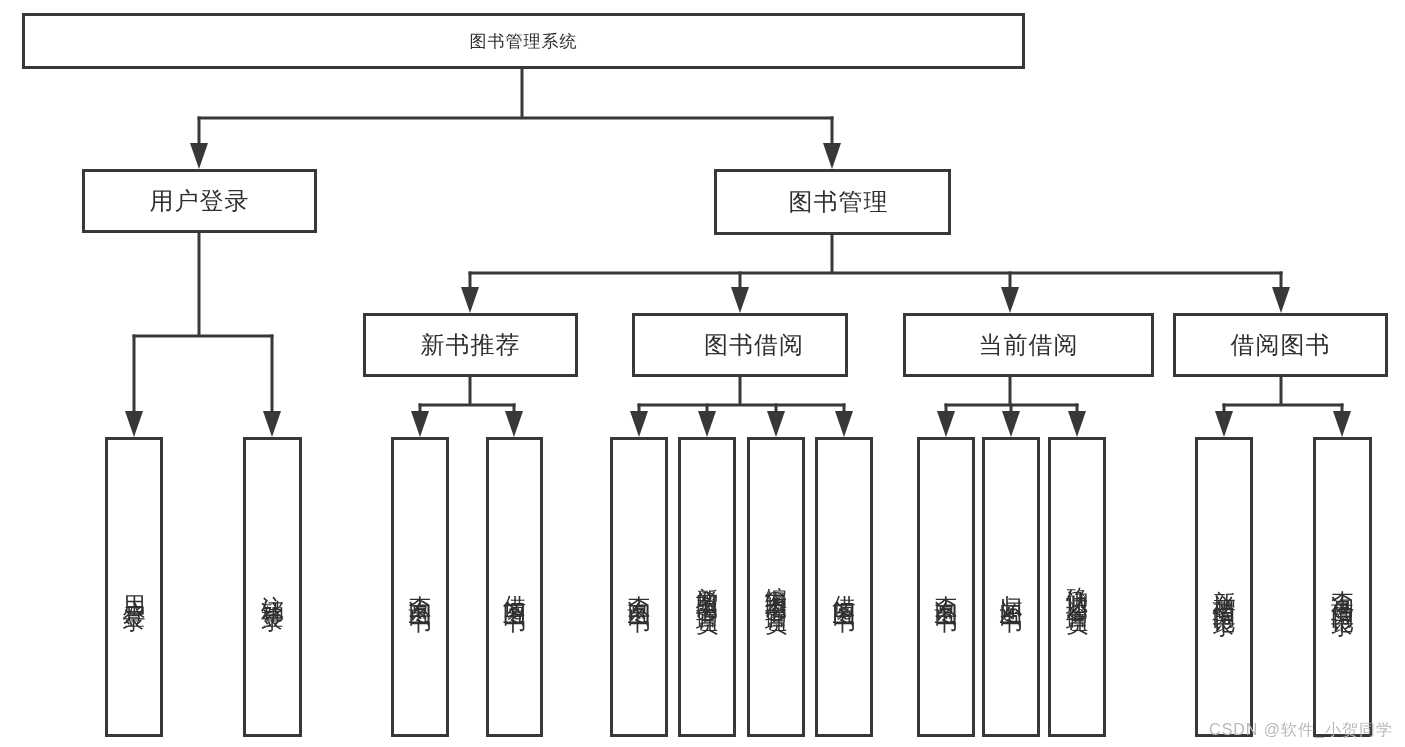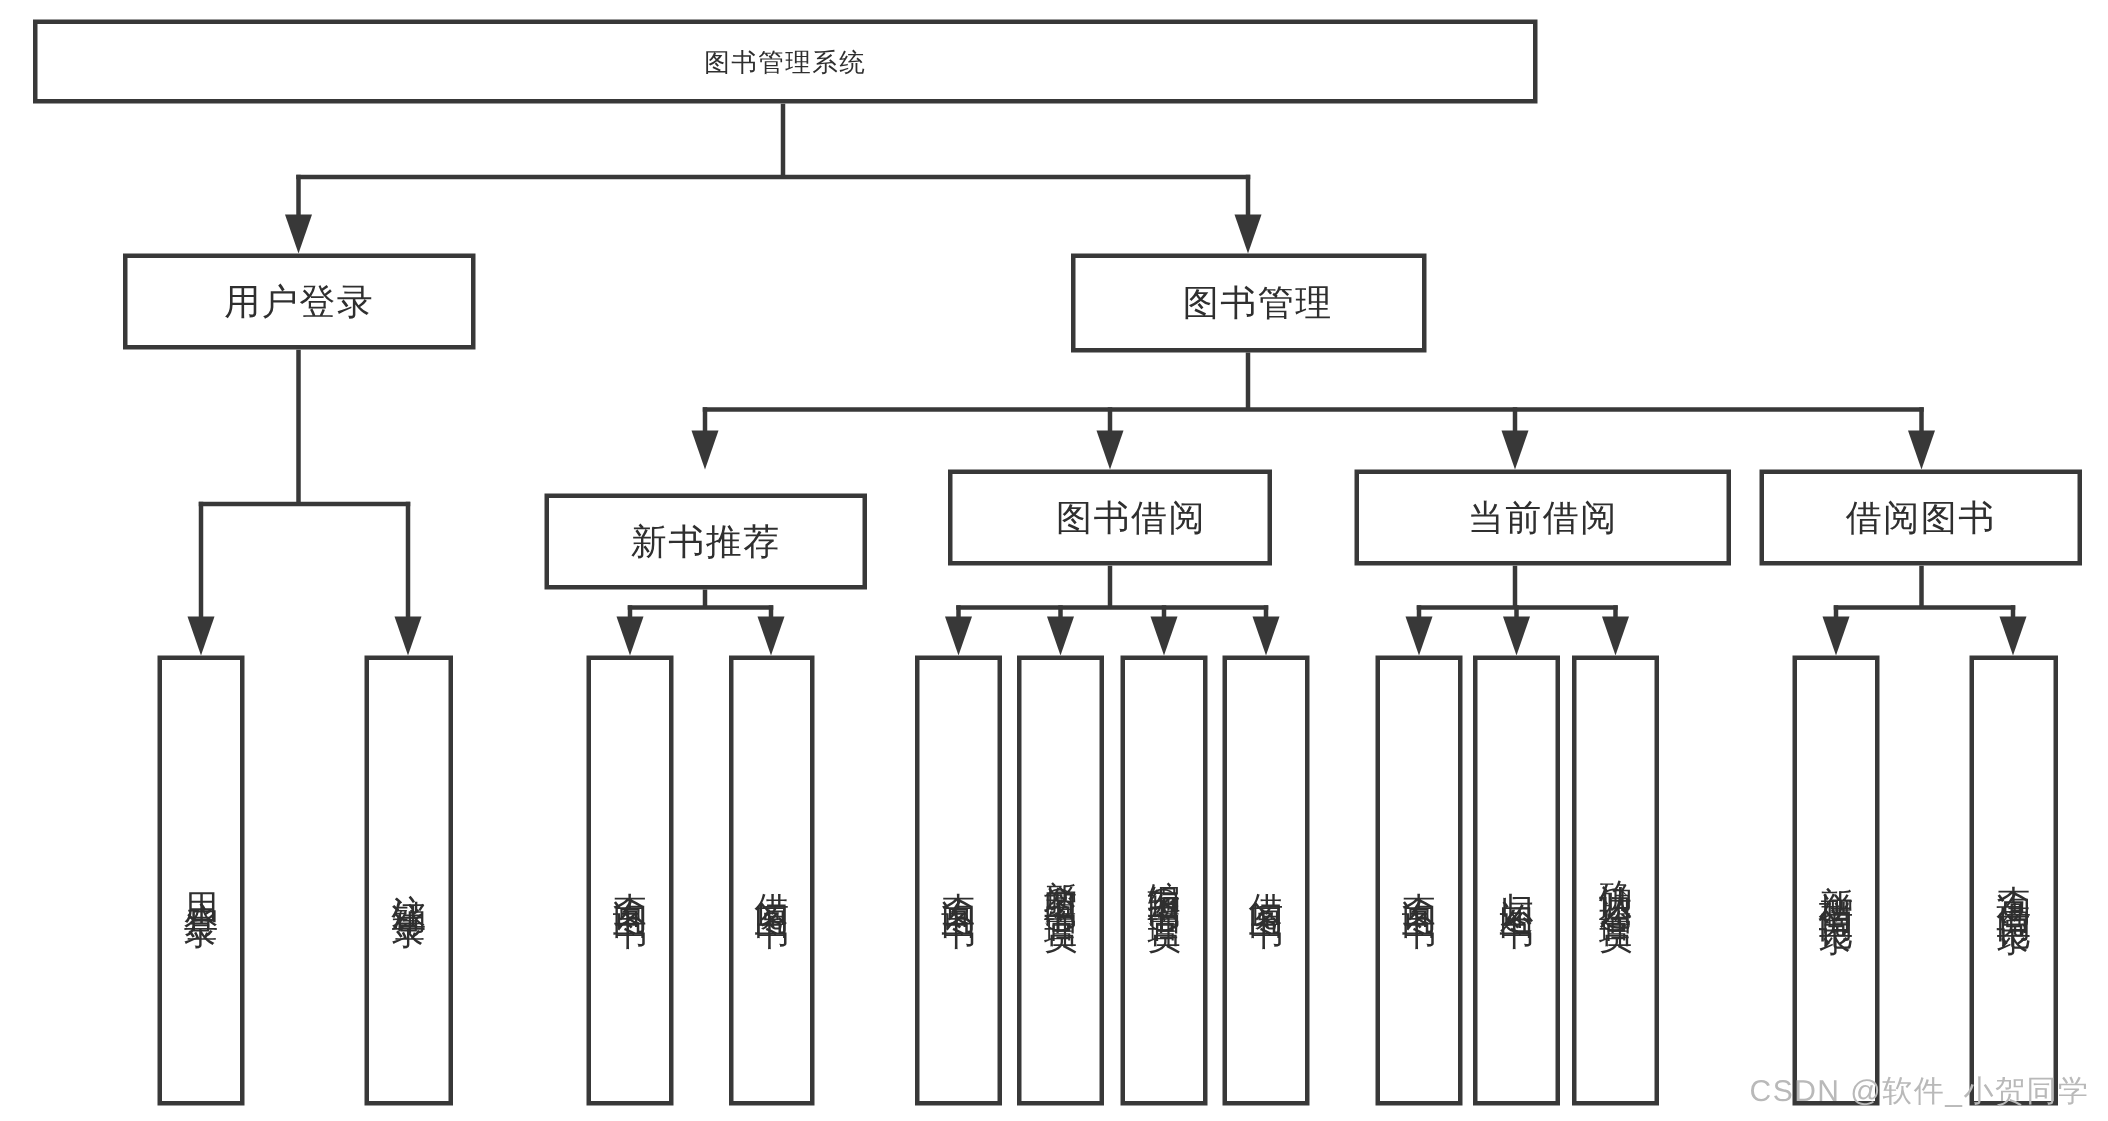--- a/index.html
+++ b/index.html
@@ -49,21 +49,21 @@
     line-height: 1;
   }
   .leaf-long {
     font-size: 22px;
     letter-spacing: 4px;
   }
   .watermark {
     position: absolute;
     right: 12px;
     bottom: 6px;
-    font-size: 20px;
+    font-size: 16px;
     color: #b9b9b9;
     letter-spacing: 1px;
     white-space: nowrap;
     text-align: center;
   }
   svg line { stroke: #383838; stroke-width: 3; }
   svg polygon { fill: #383838; stroke: none; }
 </style>
 </head>
 <body>
@@ -144,21 +144,21 @@
       <line x1="1342" y1="403.5" x2="1342" y2="418"></line>
       <polygon points="1333,411 1351,411 1342,437"></polygon>
     </g>
   </svg>
 
   <div class="node hbox root-box" style="left:22px; top:13px; width:1003px; height:56px;">图书管理系统</div>
 
   <div class="node hbox" style="left:82px; top:169px; width:235px; height:64px;">用户登录</div>
   <div class="node hbox" style="left:714px; top:169px; width:237px; height:66px;padding-left:12px;">图书管理</div>
 
-  <div class="node hbox" style="left:363px; top:313px; width:215px; height:64px;margin-top:16px;">新书推荐</div>
+  <div class="node hbox" style="left:363px; top:313px; width:215px; height:64px;">新书推荐</div>
   <div class="node hbox" style="left:632px; top:313px; width:216px; height:64px;padding-left:28px;">图书借阅</div>
   <div class="node hbox" style="left:903px; top:313px; width:251px; height:64px;">当前借阅</div>
   <div class="node hbox" style="left:1173px; top:313px; width:215px; height:64px;">借阅图书</div>
 
   <div class="node leaf" style="left:105px; top:437px; width:58px; height:300px;">用户登录</div>
   <div class="node leaf" style="left:243px; top:437px; width:59px; height:300px;">注销登录</div>
 
   <div class="node leaf" style="left:391px; top:437px; width:58px; height:300px;">查询图书</div>
   <div class="node leaf" style="left:486px; top:437px; width:57px; height:300px;">借阅图书</div>
 

